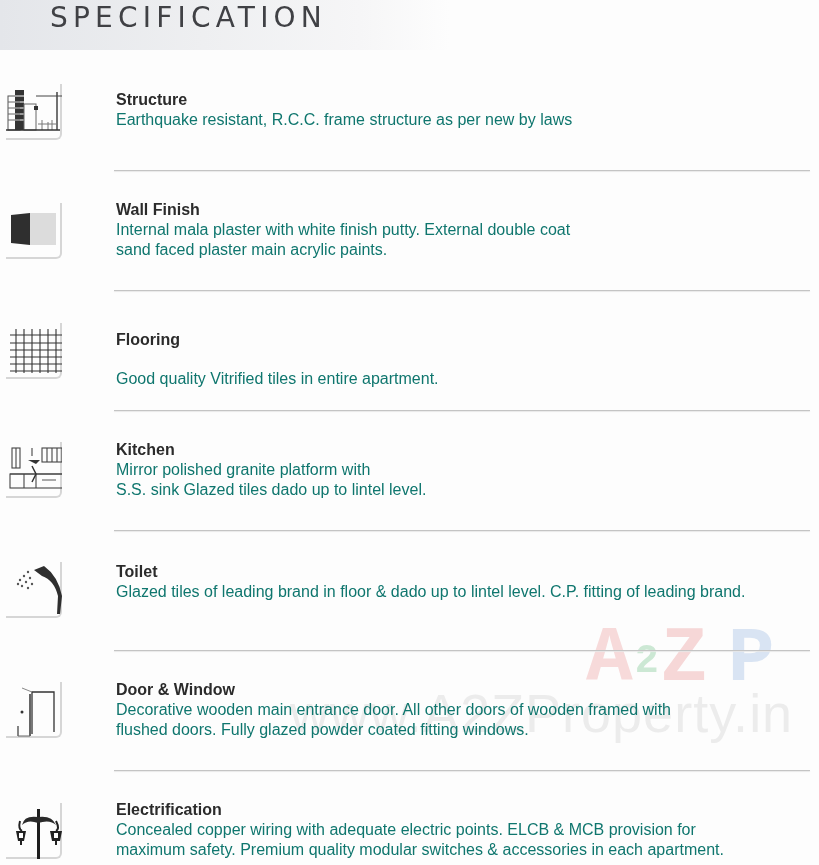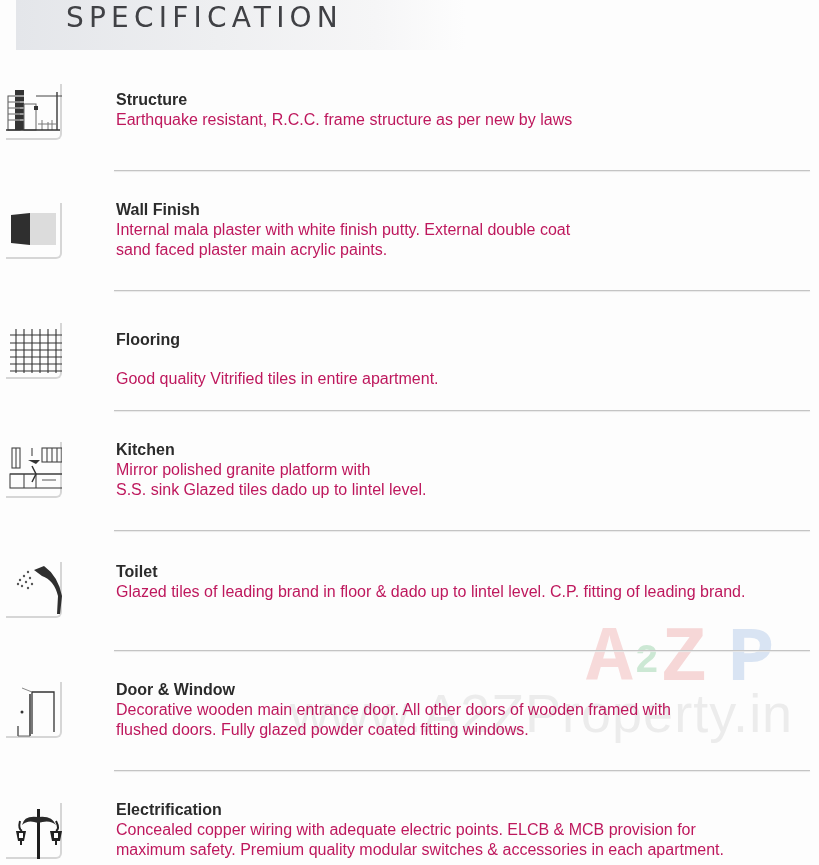--- a/index.html
+++ b/index.html
@@ -5,41 +5,40 @@
   html, body { margin: 0; padding: 0; }
   body {
     width: 819px; height: 865px; overflow: hidden; position: relative;
     background: #fdfdfd;
     font-family: "Liberation Sans", sans-serif;
     color: #2e2e2e;
   }
   .header {
     position: absolute; left: 0; top: 0; width: 450px; height: 50px;
     background: linear-gradient(90deg, #e4e6ea 0%, #eeeff1 45%, #f6f6f7 80%, rgba(253,253,253,0) 100%);
-    margin-left: 16px;
   }
   .header h1 {
     margin: 0; position: absolute; left: 50px; top: 1px;
     font-family: "DejaVu Sans", sans-serif; font-weight: normal;
     font-size: 28px; letter-spacing: 5.2px; color: #404145;
   }
   .item { position: absolute; left: 0; width: 819px; }
   .icon-box {
     position: absolute; left: 6px; width: 56px; height: 56px;
     border-right: 2px solid #d6d6d6; border-bottom: 2px solid #d6d6d6;
     border-bottom-right-radius: 6px; box-sizing: border-box;
   }
   .icon-box svg { position: absolute; left: 0; top: 0; }
   .title {
     position: absolute; left: 116px; font-weight: bold; font-size: 16px;
     color: #2b2b2b; white-space: nowrap;
   }
   .desc {
     position: absolute; left: 116px; font-size: 16px; line-height: 20px;
-    color: #be185d; white-space: nowrap;
+    color: #0f766e; white-space: nowrap;
   }
   .divider {
     position: absolute; left: 114px; width: 696px; height: 1px;
     background: #c4c4c4; box-shadow: 0 1px 1px #e6e6e6;
   }
   .watermark {
     position: absolute; pointer-events: none;
   }
   .wm-logo {
     left: 586px; top: 615px; font-size: 78px; font-weight: bold;

